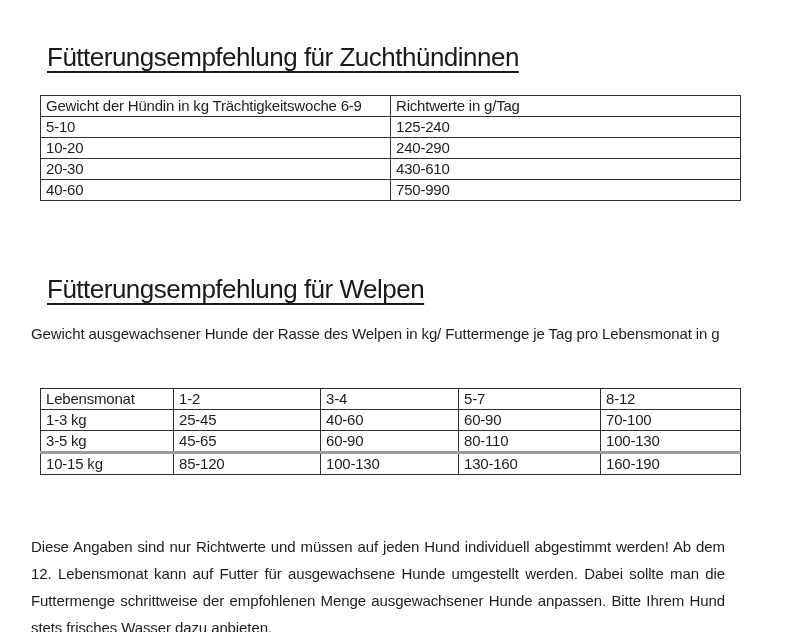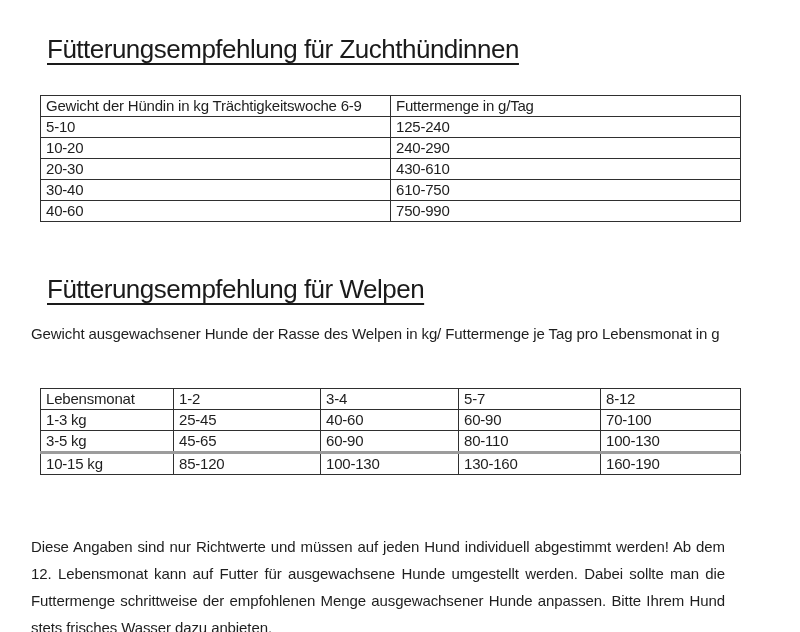--- a/index.html
+++ b/index.html
@@ -17,21 +17,21 @@
     left: 47px;
     font-size: 26px;
     line-height: 31px;
     letter-spacing: -0.5px;
     color: #1a1a1a;
     text-decoration: underline;
     text-decoration-thickness: 1.5px;
     text-underline-offset: 5px;
     white-space: nowrap;
   }
-  .title-1 { top: 34px; }
+  .title-1 { top: 42px; }
   .title-2 { top: 274px; text-align: center; }
   table {
     position: absolute;
     left: 40px;
     width: 700px;
     border-collapse: collapse;
     table-layout: fixed;
     font-size: 15px;
     color: #1e1e1e;
   }
@@ -70,39 +70,35 @@
   <div class="title title-1">Fütterungsempfehlung für Zuchthündinnen</div>
 
   <table class="breeding-table">
     <colgroup>
         <col style="width:350px">
         <col style="width:350px">
       </colgroup>
     <thead>
       <tr>
         <th>Gewicht der Hündin in kg Trächtigkeitswoche 6-9</th>
-        <th>Futtermenge in g/Tag</th>
+        <th>Richtwerte in g/Tag</th>
       </tr>
     </thead>
     <tbody>
       <tr>
         <td>5-10</td>
         <td>125-240</td>
       </tr>
       <tr>
         <td>10-20</td>
         <td>240-290</td>
       </tr>
       <tr>
         <td>20-30</td>
         <td>430-610</td>
-      </tr>
-      <tr>
-        <td>30-40</td>
-        <td>610-750</td>
       </tr>
       <tr>
         <td>40-60</td>
         <td>750-990</td>
       </tr>
     </tbody>
   </table>
 
   <div class="title title-2">Fütterungsempfehlung für Welpen</div>
 

